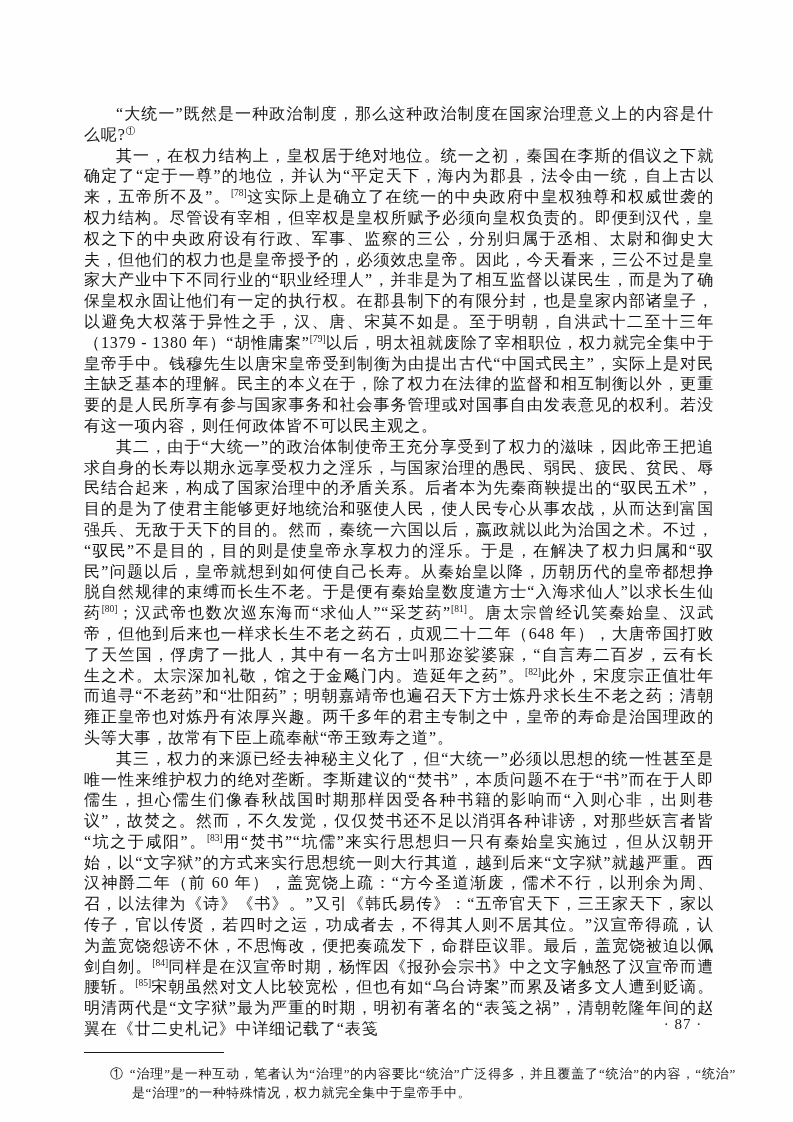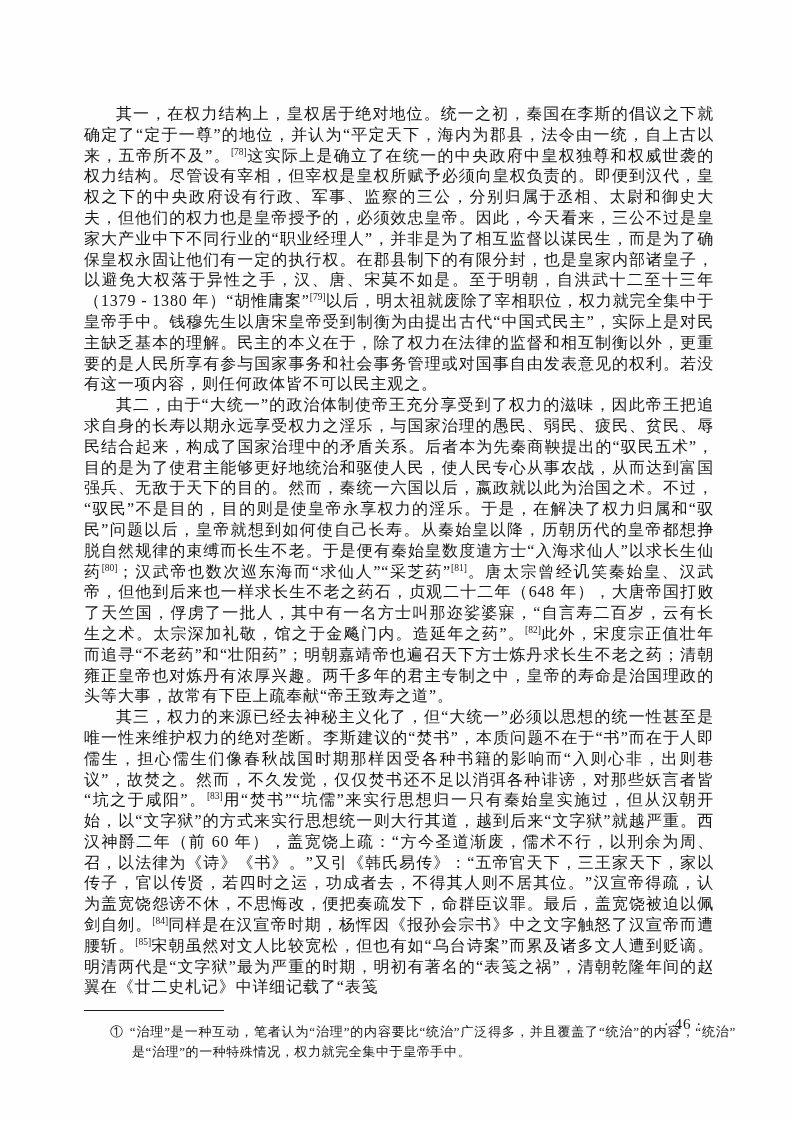--- a/index.html
+++ b/index.html
@@ -61,27 +61,28 @@
   }
 </style>
 </head>
 <body>
 
 <div class="page">
 
   <div class="text-block">
 
     <div>
+        <p class="para">“大统一”既然是一种政治制度，那么这种政治制度在国家治理意义上的内容是什么呢?<sup class="ref">①</sup></p>
         <p class="para">其一，在权力结构上，皇权居于绝对地位。统一之初，秦国在李斯的倡议之下就确定了“定于一尊”的地位，并认为“平定天下，海内为郡县，法令由一统，自上古以来，五帝所不及”。<sup class="ref">[78]</sup>这实际上是确立了在统一的中央政府中皇权独尊和权威世袭的权力结构。尽管设有宰相，但宰权是皇权所赋予必须向皇权负责的。即便到汉代，皇权之下的中央政府设有行政、军事、监察的三公，分别归属于丞相、太尉和御史大夫，但他们的权力也是皇帝授予的，必须效忠皇帝。因此，今天看来，三公不过是皇家大产业中下不同行业的“职业经理人”，并非是为了相互监督以谋民生，而是为了确保皇权永固让他们有一定的执行权。在郡县制下的有限分封，也是皇家内部诸皇子，以避免大权落于异性之手，汉、唐、宋莫不如是。至于明朝，自洪武十二至十三年（1379 - 1380 年）“胡惟庸案”<sup class="ref">[79]</sup>以后，明太祖就废除了宰相职位，权力就完全集中于皇帝手中。钱穆先生以唐宋皇帝受到制衡为由提出古代“中国式民主”，实际上是对民主缺乏基本的理解。民主的本义在于，除了权力在法律的监督和相互制衡以外，更重要的是人民所享有参与国家事务和社会事务管理或对国事自由发表意见的权利。若没有这一项内容，则任何政体皆不可以民主观之。</p>
         <p class="para">其二，由于“大统一”的政治体制使帝王充分享受到了权力的滋味，因此帝王把追求自身的长寿以期永远享受权力之淫乐，与国家治理的愚民、弱民、疲民、贫民、辱民结合起来，构成了国家治理中的矛盾关系。后者本为先秦商鞅提出的“驭民五术”，目的是为了使君主能够更好地统治和驱使人民，使人民专心从事农战，从而达到富国强兵、无敌于天下的目的。然而，秦统一六国以后，嬴政就以此为治国之术。不过，“驭民”不是目的，目的则是使皇帝永享权力的淫乐。于是，在解决了权力归属和“驭民”问题以后，皇帝就想到如何使自己长寿。从秦始皇以降，历朝历代的皇帝都想挣脱自然规律的束缚而长生不老。于是便有秦始皇数度遣方士“入海求仙人”以求长生仙药<sup class="ref">[80]</sup>；汉武帝也数次巡东海而“求仙人”“采芝药”<sup class="ref">[81]</sup>。唐太宗曾经讥笑秦始皇、汉武帝，但他到后来也一样求长生不老之药石，贞观二十二年（648 年），大唐帝国打败了天竺国，俘虏了一批人，其中有一名方士叫那迩娑婆寐，“自言寿二百岁，云有长生之术。太宗深加礼敬，馆之于金飚门内。造延年之药”。<sup class="ref">[82]</sup>此外，宋度宗正值壮年而追寻“不老药”和“壮阳药”；明朝嘉靖帝也遍召天下方士炼丹求长生不老之药；清朝雍正皇帝也对炼丹有浓厚兴趣。两千多年的君主专制之中，皇帝的寿命是治国理政的头等大事，故常有下臣上疏奉献“帝王致寿之道”。</p>
         <p class="para">其三，权力的来源已经去神秘主义化了，但“大统一”必须以思想的统一性甚至是唯一性来维护权力的绝对垄断。李斯建议的“焚书”，本质问题不在于“书”而在于人即儒生，担心儒生们像春秋战国时期那样因受各种书籍的影响而“入则心非，出则巷议”，故焚之。然而，不久发觉，仅仅焚书还不足以消弭各种诽谤，对那些妖言者皆“坑之于咸阳”。<sup class="ref">[83]</sup>用“焚书”“坑儒”来实行思想归一只有秦始皇实施过，但从汉朝开始，以“文字狱”的方式来实行思想统一则大行其道，越到后来“文字狱”就越严重。西汉神爵二年（前 60 年），盖宽饶上疏：“方今圣道渐废，儒术不行，以刑余为周、召，以法律为《诗》《书》。”又引《韩氏易传》：“五帝官天下，三王家天下，家以传子，官以传贤，若四时之运，功成者去，不得其人则不居其位。”汉宣帝得疏，认为盖宽饶怨谤不休，不思悔改，便把奏疏发下，命群臣议罪。最后，盖宽饶被迫以佩剑自刎。<sup class="ref">[84]</sup>同样是在汉宣帝时期，杨恽因《报孙会宗书》中之文字触怒了汉宣帝而遭腰斩。<sup class="ref">[85]</sup>宋朝虽然对文人比较宽松，但也有如“乌台诗案”而累及诸多文人遭到贬谪。明清两代是“文字狱”最为严重的时期，明初有著名的“表笺之祸”，清朝乾隆年间的赵翼在《廿二史札记》中详细记载了“表笺</p>
       </div>
 
     <div class="footnote">
       <div class="footnote-rule"></div>
       <div class="footnote-body"><span class="fn-marker">①</span><span>“治理”是一种互动，笔者认为“治理”的内容要比“统治”广泛得多，并且覆盖了“统治”的内容，“统治”是“治理”的一种特殊情况，权力就完全集中于皇帝手中。</span></div>
     </div>
 
   </div>
 
-  <div class="page-number">· 46 ·</div>
+  <div class="page-number">· 87 ·</div>
 
 </div>
 
 </body></html>

